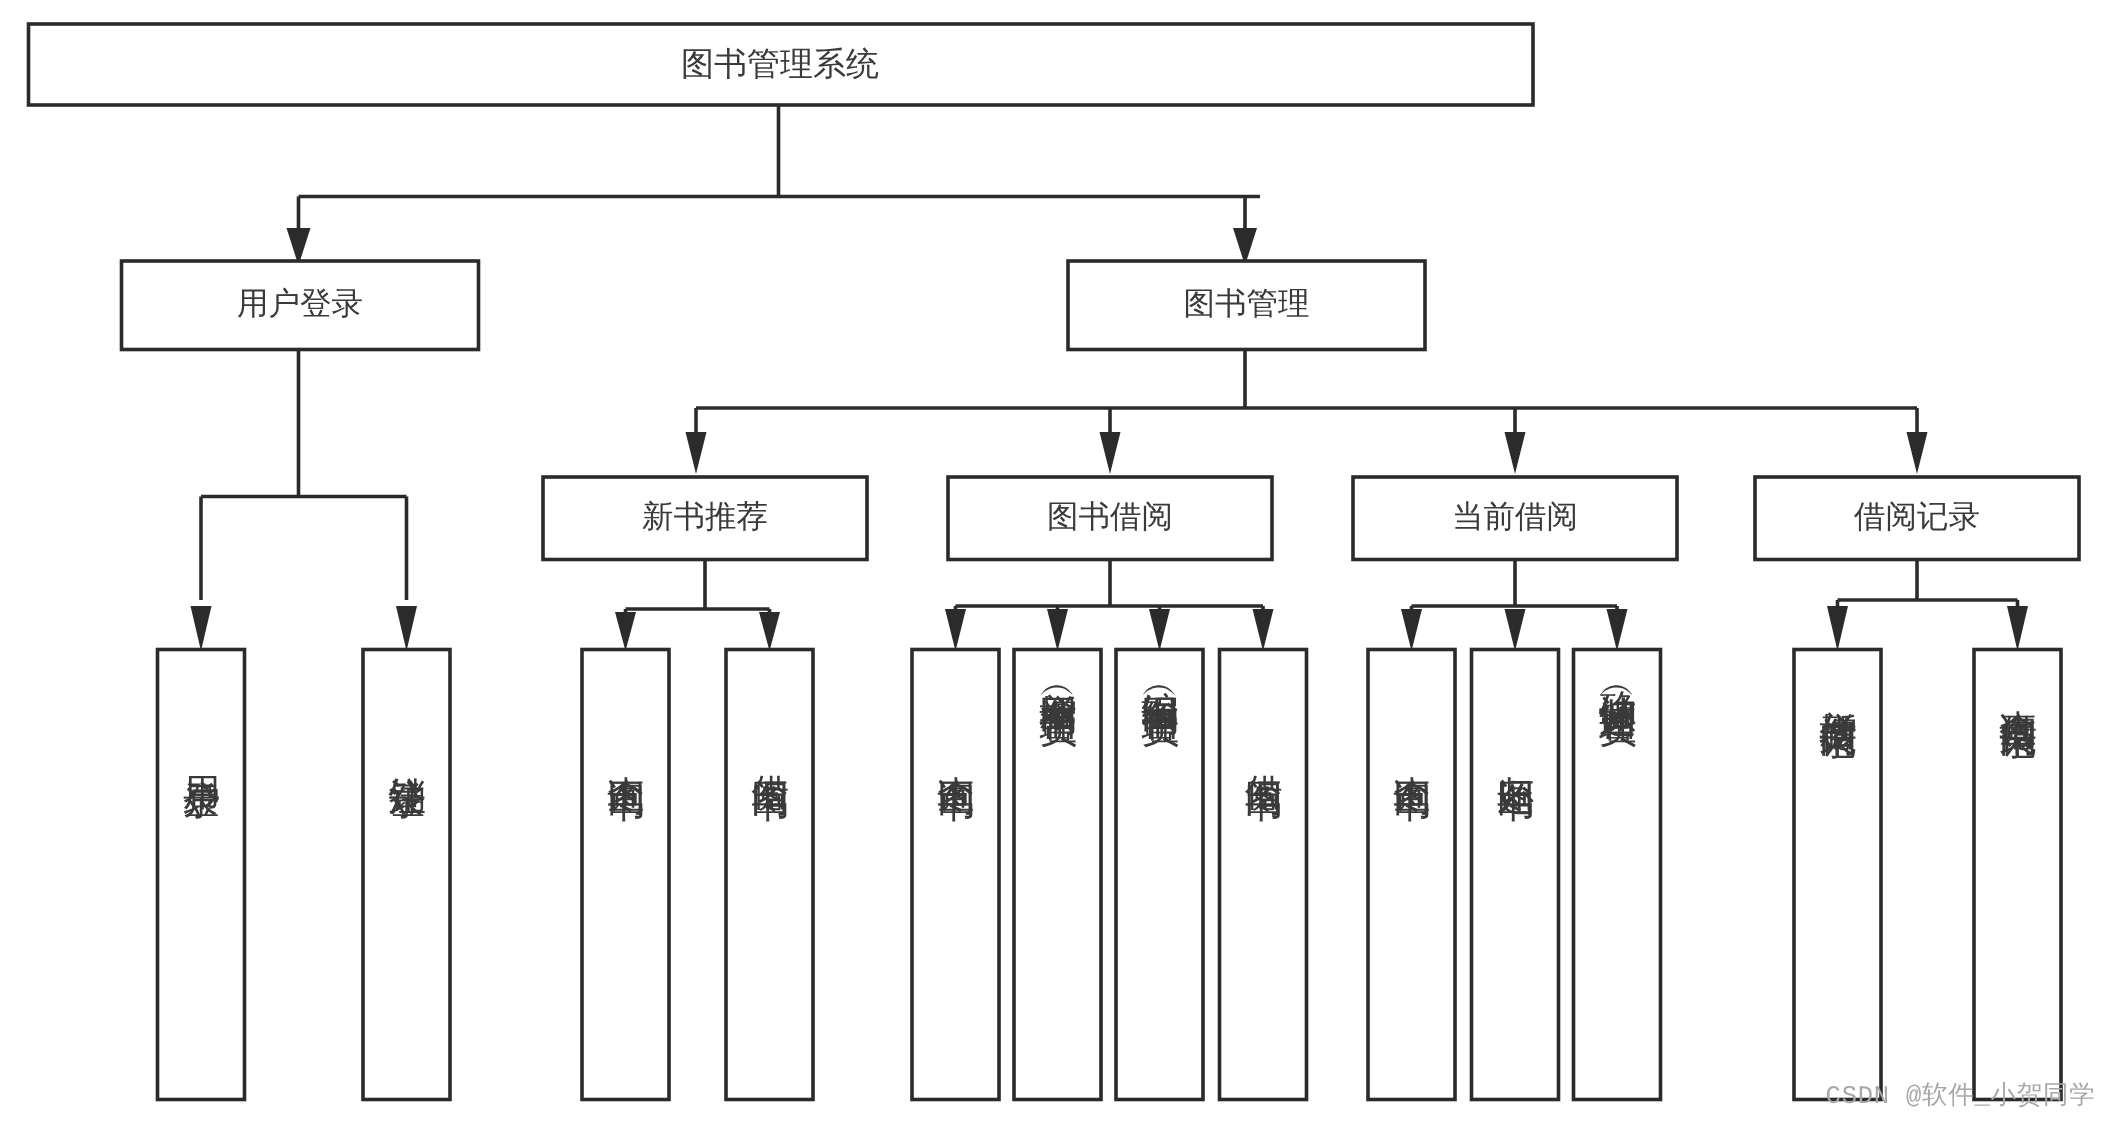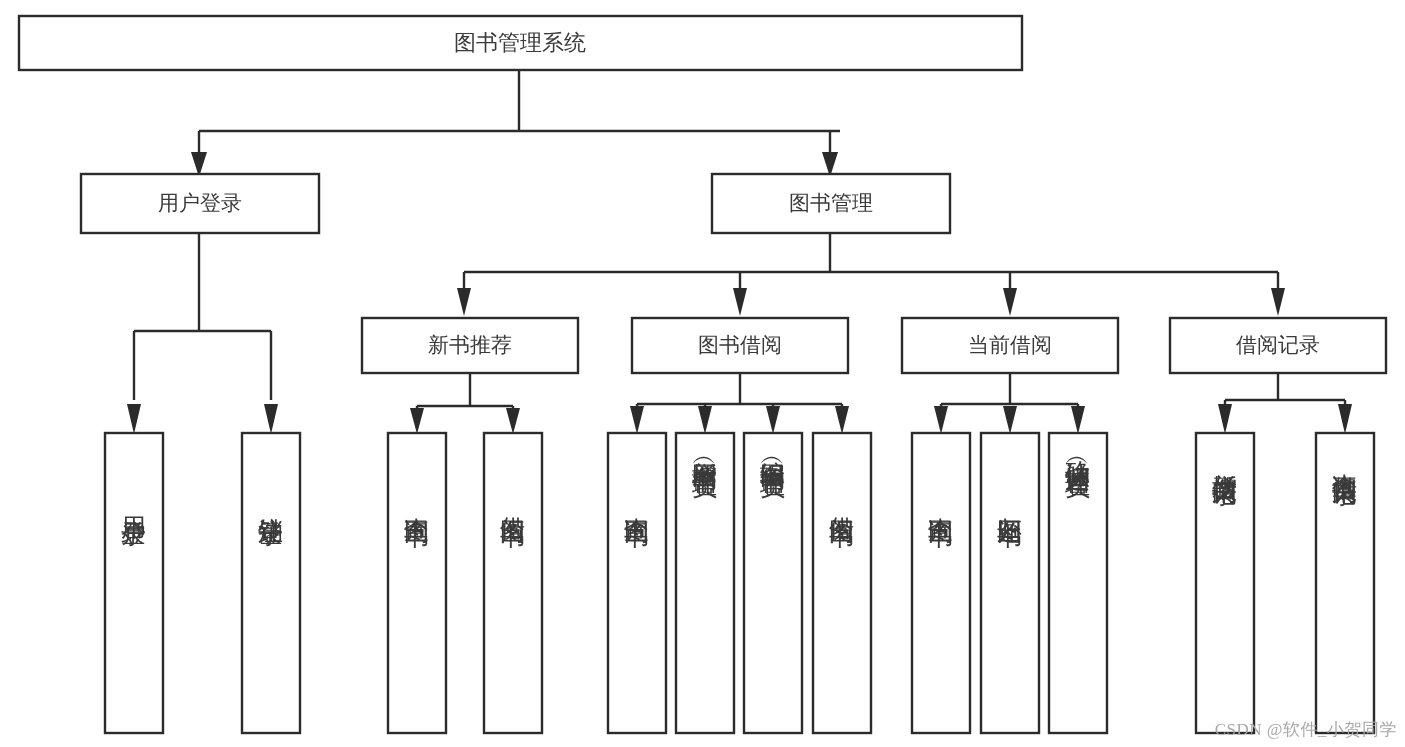--- a/index.html
+++ b/index.html
@@ -69,21 +69,21 @@
     font-size: 25px;
     line-height: 1.04;
     color: #3a3a3a;
     letter-spacing: 2px;
     white-space: nowrap;
   }
   .watermark {
     position: absolute;
     right: 8px;
     bottom: 6px;
-    font-family: Liberation Serif, serif;
+    font-family: Liberation Mono, monospace;
     font-size: 17px;
     color: #a8a8a8;
     letter-spacing: 0.5px;
     white-space: nowrap;
   }
 </style>
 </head>
 <body>
 
 <div id="diagram-root">

